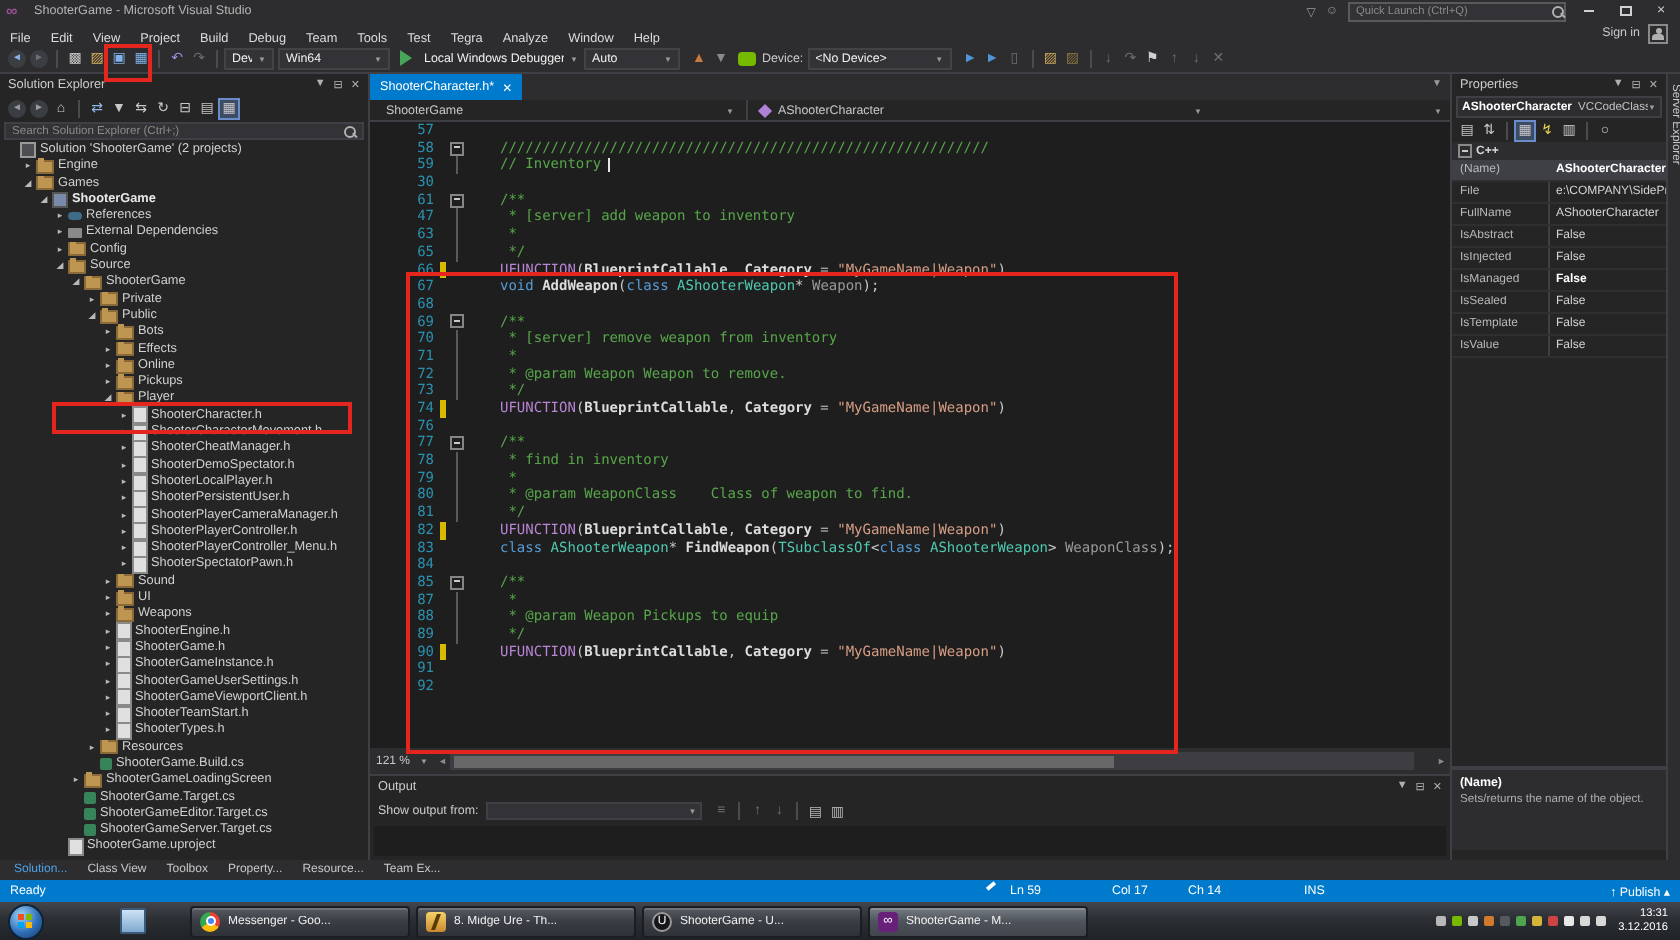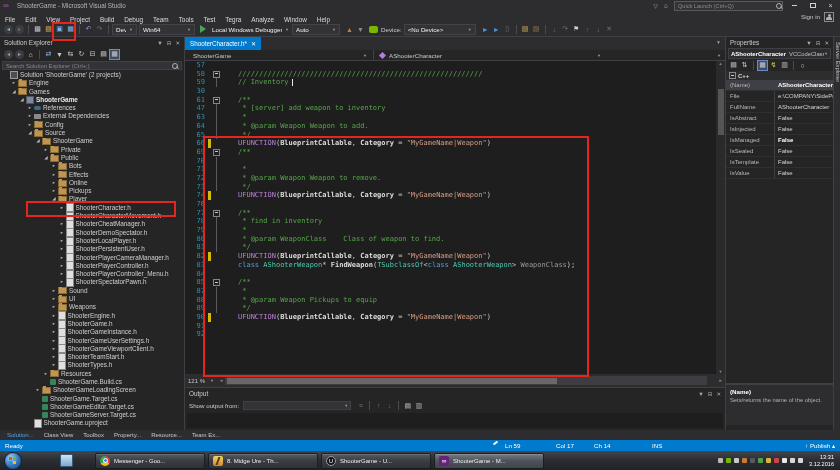--- a/index.html
+++ b/index.html
@@ -67,21 +67,21 @@
   #tab-close{font-size:6px;color:#ffffff;}
   #tab-overflow{margin-left:auto;color:#9a9a9a;font-size:5px;padding:2px 4px;}
   #navbar{position:absolute;left:0;top:13px;width:100%;height:11px;background:#252526;border-bottom:1px solid #3f3f46;box-sizing:border-box;display:flex;align-items:center;}
   .nav-combo{display:flex;align-items:center;color:#c8c8c8;font-size:6.2px;height:100%;}
   #nav-left{width:180px;padding-left:8px;}
   #nav-right{flex:1;padding-left:6px;border-left:1px solid #3f3f46;}
   .class-ic{width:5px;height:5px;background:#b180d7;transform:rotate(45deg);margin-right:4px;flex:none;}
   .nav-arr{color:#9a9a9a;font-size:4px;margin-left:auto;margin-right:6px;}
   #nav-right .nav-arr{margin-left:155px;margin-right:0;}
   #nav-right .nav-arr2{color:#9a9a9a;font-size:4px;margin-left:auto;margin-right:4px;}
-  #codearea{position:absolute;left:0;top:24px;width:100%;height:313px;background:#1e1e1e;overflow:hidden;}
+  #codearea{position:absolute;left:12px;top:24px;width:100%;height:313px;background:#1e1e1e;overflow:hidden;}
   .cl{height:8.7px;line-height:8.7px;display:flex;font-family:"DejaVu Sans Mono",monospace;font-size:7px;}
   .num{width:20px;text-align:right;padding-right:3px;color:#2b91af;flex:none;}
   .chg{width:3px;flex:none;}
   .chg.on{background:#d7ba00;}
   .fold{width:11px;flex:none;display:flex;align-items:center;justify-content:center;}
   .fbox{width:5px;height:5px;border:1px solid #858585;position:relative;background:#1e1e1e;}
   .fbox::after{content:'';position:absolute;left:0.5px;top:1.7px;width:3px;height:1px;background:#c8c8c8;}
   .fbar{width:1px;height:100%;background:#5a5a5a;}
   .ct{white-space:pre;}
   .tk.c{color:#57a64a;}
@@ -563,55 +563,60 @@
         </div>
         <div class="cl">
           <span class="num">63</span>
           <span class="chg"></span>
           <span class="fold">
             <span class="fbar"></span>
           </span>
           <span class="ct" style="padding-left: 16px;"><span class="tk c"> *</span></span>
         </div>
         <div class="cl">
-          <span class="num">64</span>
-          <span class="chg"></span>
-          <span class="fold">
-            <span class="fbar"></span>
-          </span>
-          <span class="ct" style="padding-left: 16px;"><span class="tk c"> * @param Weapon Weapon to add.</span></span>
-        </div>
-        <div class="cl">
           <span class="num">65</span>
           <span class="chg"></span>
           <span class="fold">
             <span class="fbar"></span>
           </span>
           <span class="ct" style="padding-left: 16px;"><span class="tk c"> */</span></span>
         </div>
         <div class="cl">
           <span class="num">66</span>
           <span class="chg on"></span>
           <span class="fold"></span>
           <span class="ct" style="padding-left: 16px;"><span class="tk m">UFUNCTION</span><span class="tk p">(</span><span class="tk b">BlueprintCallable</span><span class="tk p">, </span><span class="tk b">Category</span><span class="tk p"> = </span><span class="tk s">"MyGameName|Weapon"</span><span class="tk p">)</span></span>
         </div>
         <div class="cl">
+          <span class="num">67</span>
+          <span class="chg"></span>
+          <span class="fold"></span>
+          <span class="ct" style="padding-left: 16px;"><span class="tk k">void</span><span class="tk p"> </span><span class="tk b">AddWeapon</span><span class="tk p">(</span><span class="tk k">class</span><span class="tk p"> </span><span class="tk t">AShooterWeapon</span><span class="tk p">* </span><span class="tk a">Weapon</span><span class="tk p">);</span></span>
+        </div>
+        <div class="cl">
+          <span class="num">68</span>
+          <span class="chg"></span>
+          <span class="fold"></span>
+          <span class="ct" style="padding-left: 0px;"></span>
+        </div>
+        <div class="cl">
           <span class="num">69</span>
           <span class="chg"></span>
           <span class="fold">
             <span class="fbox"></span>
           </span>
           <span class="ct" style="padding-left: 16px;"><span class="tk c">/**</span></span>
         </div>
         <div class="cl">
           <span class="num">70</span>
           <span class="chg"></span>
           <span class="fold">
             <span class="fbar"></span>
           </span>
+          <span class="ct" style="padding-left: 16px;"><span class="tk c"> * [server] remove weapon from inventory</span></span>
         </div>
         <div class="cl">
           <span class="num">71</span>
           <span class="chg"></span>
           <span class="fold">
             <span class="fbar"></span>
           </span>
           <span class="ct" style="padding-left: 16px;"><span class="tk c"> *</span></span>
         </div>
         <div class="cl">

